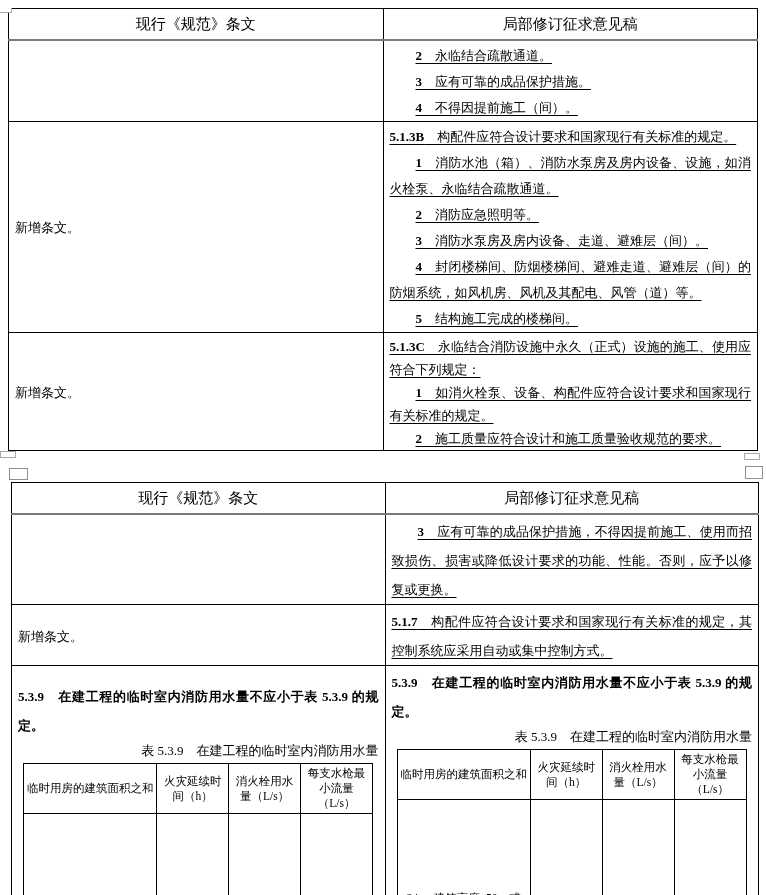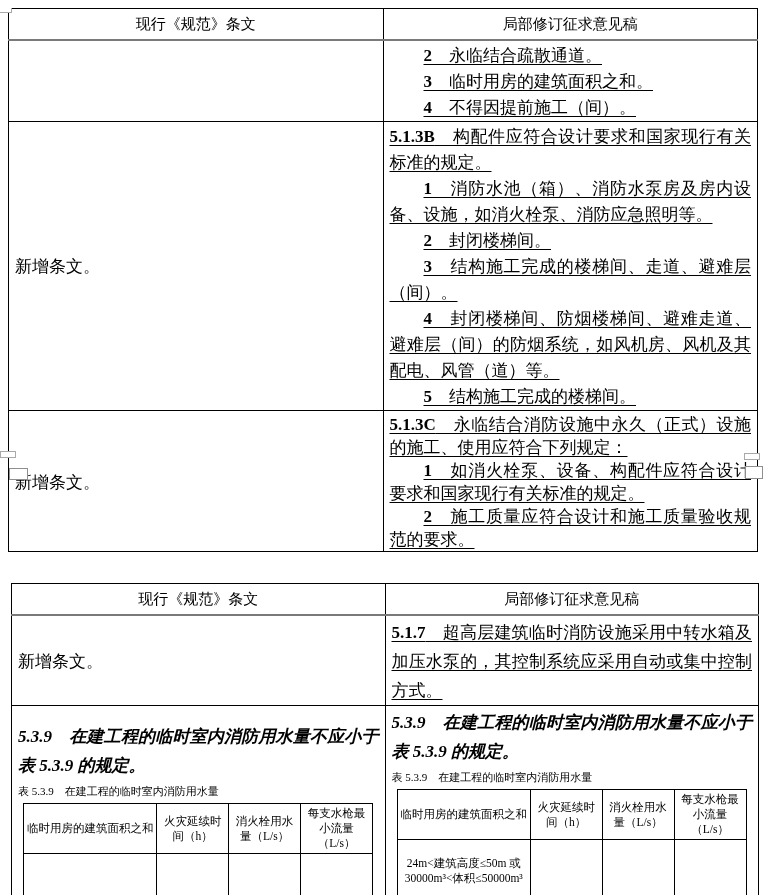--- a/index.html
+++ b/index.html
@@ -21,31 +21,31 @@
     font-weight:normal;font-size:15px;text-align:center;vertical-align:middle;
     height:30px;border-bottom:2.5px solid #7a7a7a;padding:0;
   }
   #t1 tr:nth-child(2) td{height:76px;}
   #t1 tr:nth-child(3) td{height:201px;}
   #t1 tr:nth-child(4) td{height:113px;}
   #t2 tr:nth-child(2) td{height:55px;}
   #t2 tr:nth-child(3) td{height:57px;}
   #t2 tr:nth-child(4) td{height:208px;}
   #t2 tr:nth-child(5) td{height:86px;}
-  .para{font-size:17px;line-height:26px;text-align:justify;text-justify:inter-ideograph;}
+  .para{font-size:13px;line-height:26px;text-align:justify;text-justify:inter-ideograph;}
   #t1 tr:nth-child(4) .para{line-height:23px;}
   #t2 .para{line-height:29px;}
   .para.ind{text-indent:2em;}
-  .para.head{font-weight:bold;line-height:25px;text-indent:0;font-style:italic;}
+  .para.head{font-weight:bold;line-height:25px;text-indent:0;}
   .b{font-weight:bold;}
   .u{text-decoration:underline;text-underline-offset:3px;text-decoration-thickness:1px;}
   .vmid{vertical-align:middle !important;}
   .padtop{padding-top:16px !important;}
   
-  .wt-cap{font-size:11px;line-height:22px;text-align:left;}
+  .wt-cap{font-size:13px;line-height:22px;text-align:right;}
   table.wt{border-collapse:collapse;table-layout:fixed;width:97%;margin:1px auto 0 auto;}
   table.wt th, table.wt td{
     border:1px solid #000;font-weight:normal;font-size:11.5px;line-height:15px;
     text-align:center;vertical-align:middle;padding:2px 2px;overflow:hidden;
   }
   table.wt col.c1{width:38%;}
   table.wt col.cn{width:20.6%;}
   
   .handle{position:absolute;border:1px solid #a9a9a9;background:#fff;}
   .h0{left:0;top:0;width:11px;height:4px;border-top:none;border-left:none;}
@@ -62,33 +62,33 @@
   <table class="cmp" id="t1">
     <tbody>
         <tr>
           <th>现行《规范》条文</th>
           <th>局部修订征求意见稿</th>
         </tr>
         <tr>
           <td></td>
           <td>
             <div class="para ind"><span class="b u">2</span><span class="u">　永临结合疏散通道。</span></div>
-            <div class="para ind"><span class="b u">3</span><span class="u">　临时用房的建筑面积之和。</span></div>
+            <div class="para ind"><span class="b u">3</span><span class="u">　应有可靠的成品保护措施。</span></div>
             <div class="para ind"><span class="b u">4</span><span class="u">　不得因提前施工（间）。</span></div>
           </td>
         </tr>
         <tr>
           <td class="vmid">
             <div class="para"><span>新增条文。</span></div>
           </td>
           <td>
             <div class="para"><span class="b u">5.1.3B</span><span class="u">　构配件应符合设计要求和国家现行有关标准的规定。</span></div>
-            <div class="para ind"><span class="b u">1</span><span class="u">　消防水池（箱）、消防水泵房及房内设备、设施，如消火栓泵、消防应急照明等。</span></div>
-            <div class="para ind"><span class="b u">2</span><span class="u">　封闭楼梯间。</span></div>
-            <div class="para ind"><span class="b u">3</span><span class="u">　结构施工完成的楼梯间、走道、避难层（间）。</span></div>
+            <div class="para ind"><span class="b u">1</span><span class="u">　消防水池（箱）、消防水泵房及房内设备、设施，如消火栓泵、永临结合疏散通道。</span></div>
+            <div class="para ind"><span class="b u">2</span><span class="u">　消防应急照明等。</span></div>
+            <div class="para ind"><span class="b u">3</span><span class="u">　消防水泵房及房内设备、走道、避难层（间）。</span></div>
             <div class="para ind"><span class="b u">4</span><span class="u">　封闭楼梯间、防烟楼梯间、避难走道、避难层（间）的防烟系统，如风机房、风机及其配电、风管（道）等。</span></div>
             <div class="para ind"><span class="b u">5</span><span class="u">　结构施工完成的楼梯间。</span></div>
           </td>
         </tr>
         <tr>
           <td class="vmid">
             <div class="para"><span>新增条文。</span></div>
           </td>
           <td>
             <div class="para"><span class="b u">5.1.3C</span><span class="u">　永临结合消防设施中永久（正式）设施的施工、使用应符合下列规定：</span></div>
@@ -102,25 +102,31 @@
   <div class="handle h2"></div>
   <div class="handle h3"></div>
   <div class="handle h4"></div>
   <table class="cmp" id="t2">
     <tbody>
         <tr>
           <th>现行《规范》条文</th>
           <th>局部修订征求意见稿</th>
         </tr>
         <tr>
+          <td></td>
+          <td>
+            <div class="para ind"><span class="b u">3</span><span class="u">　应有可靠的成品保护措施，不得因提前施工、使用而招致损伤、损害或降低设计要求的功能、性能。否则，应予以修复或更换。</span></div>
+          </td>
+        </tr>
+        <tr>
           <td class="vmid">
             <div class="para"><span>新增条文。</span></div>
           </td>
           <td>
-            <div class="para"><span class="b u">5.1.7</span><span class="u">　超高层建筑临时消防设施采用中转水箱及加压水泵的，其控制系统应采用自动或集中控制方式。</span></div>
+            <div class="para"><span class="b u">5.1.7</span><span class="u">　构配件应符合设计要求和国家现行有关标准的规定，其控制系统应采用自动或集中控制方式。</span></div>
           </td>
         </tr>
         <tr>
           <td class="padtop">
             <div class="para head"><span class="b">5.3.9</span><span class="b">　在建工程的临时室内消防用水量不应小于表 5.3.9 的规定。</span></div>
             <div class="wt-cap">表 5.3.9　在建工程的临时室内消防用水量</div>
             <table class="wt">
               <colgroup>
                 <col class="c1">
                 <col class="cn">

